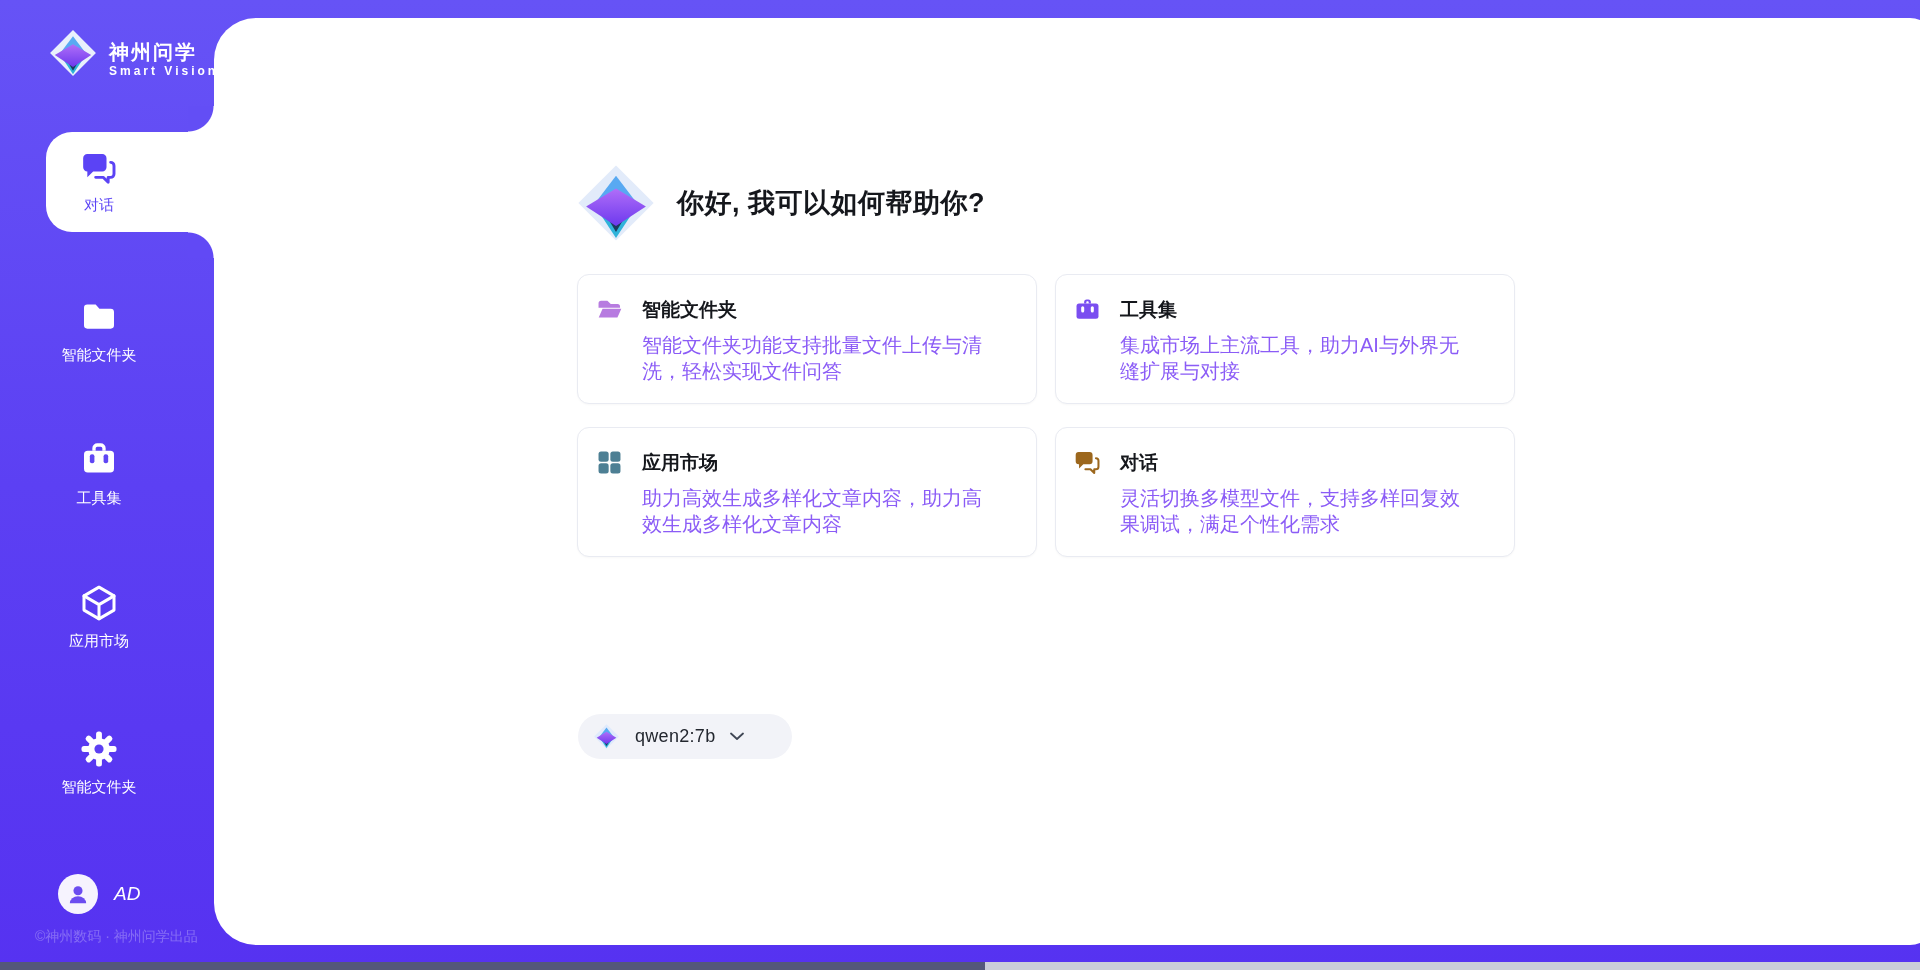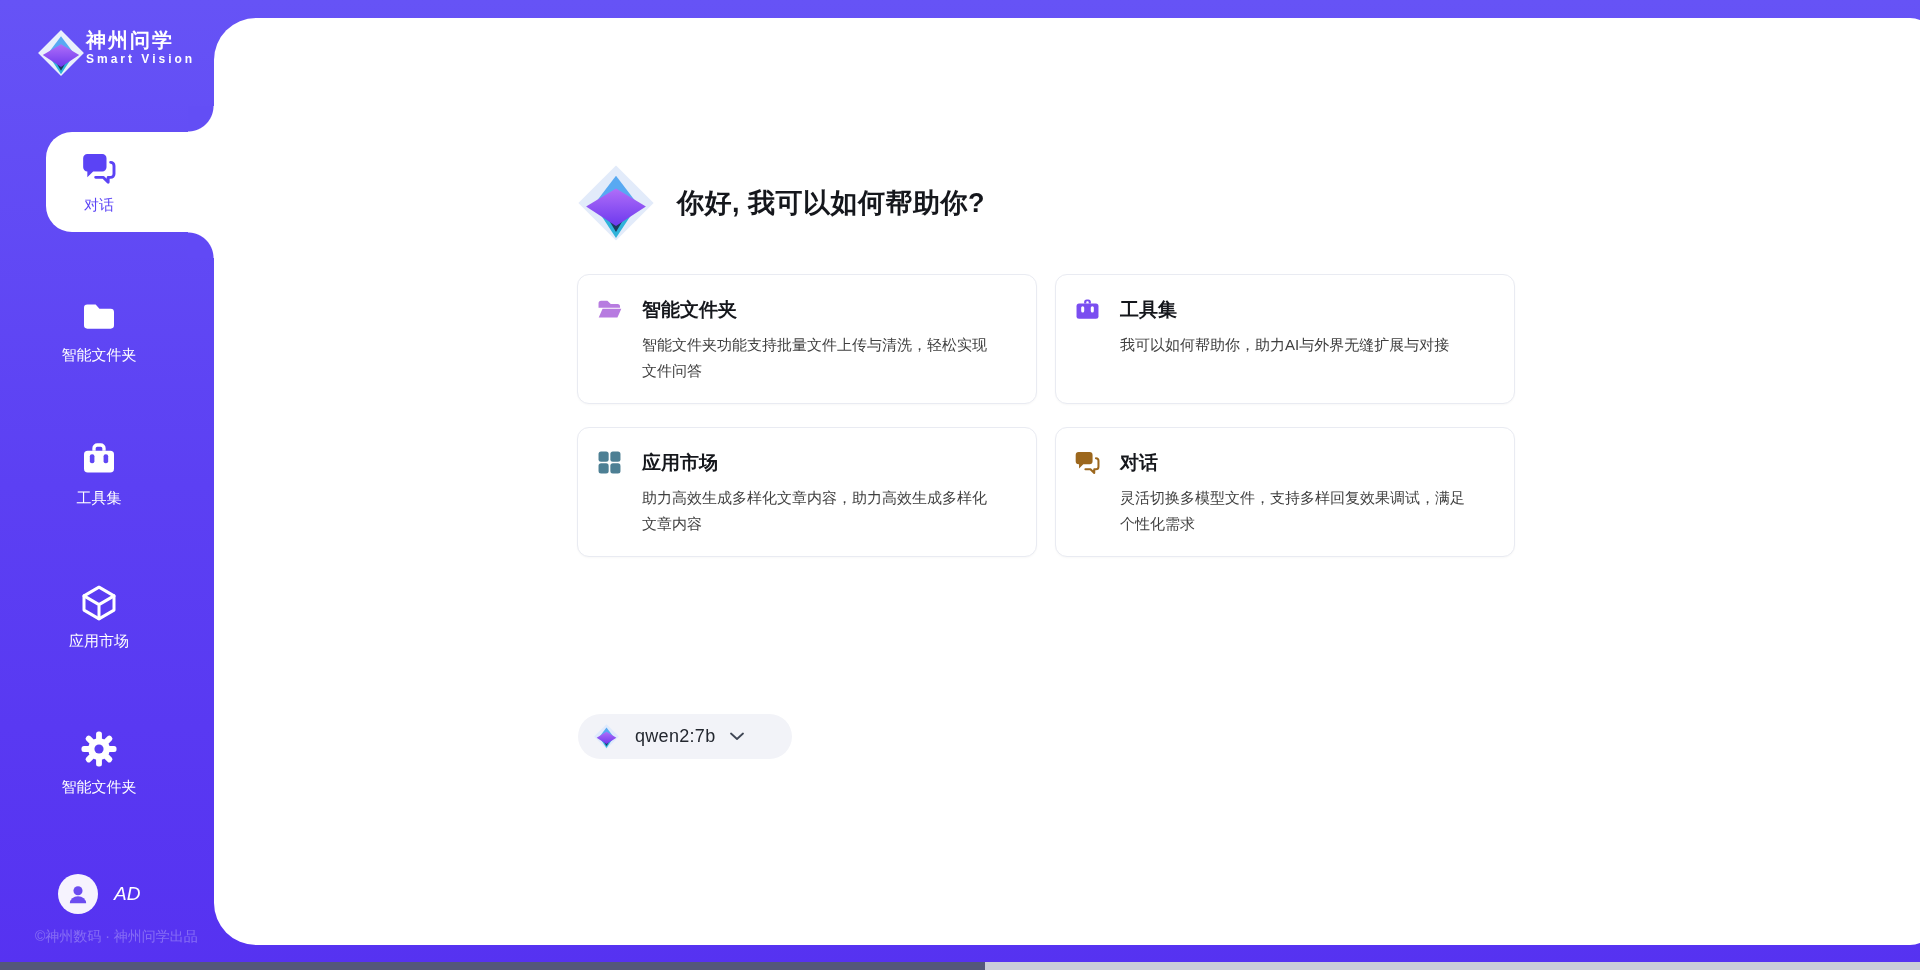--- a/index.html
+++ b/index.html
@@ -3,21 +3,21 @@
 <meta charset="utf-8">
 <style>
   * { margin:0; padding:0; box-sizing:border-box; }
   html,body { background:#2b2b33; }
   #app {
     position:relative; width:1920px; height:970px; overflow:hidden;
     background:linear-gradient(180deg,#6653f6 0%,#5c40f3 50%,#5632f1 100%);
     font-family:"Liberation Sans","DejaVu Sans",sans-serif;
   }
   
-  .brand { position:absolute; left:36px; top:28px; display:flex; align-items:flex-start; }
+  .brand { position:absolute; left:48px; top:28px; display:flex; align-items:flex-end; gap:11px; }
   .brand .diamond { width:50px; height:50px; }
   .brand-name { color:#fff; font-size:20px; font-weight:bold; letter-spacing:2px; line-height:24px; }
   .brand-sub { color:#fff; font-size:12px; letter-spacing:3px; line-height:14px;font-weight:bold; }
 
   .nav-active {
     position:absolute; left:46px; top:132px; width:168px; height:100px;
     background:#fff; border-radius:26px 0 0 26px;
     display:flex; flex-direction:column; align-items:center; justify-content:center;
     padding-right:62px; color:#5b43f5; cursor:pointer;
   }
@@ -53,21 +53,21 @@
     position:absolute; left:577px; top:274px; width:938px;
     display:grid; grid-template-columns:1fr 1fr; gap:23px 18px;
   }
   .card {
     height:130px; background:#fff; border:1px solid #e9ebf2; border-radius:12px;
     padding:21px 22px 0 18px; cursor:pointer; box-shadow:0 1px 2px rgba(17,24,39,0.03);
   }
   .card-head { display:flex; align-items:center; gap:19px; }
   .card-icon { width:27px; height:27px; flex:0 0 auto; }
   .card-title { font-size:19px; font-weight:bold; color:#15171c; }
-  .card-desc { margin:9px 0 0 46px; width:352px; font-size:15px; line-height:26px; color:#404040; }
+  .card-desc { margin:9px 0 0 46px; width:352px; font-size:20px; line-height:26px; color:#8b5cf6; }
 
   .model-pill {
     position:absolute; left:578px; top:714px; height:45px; min-width:214px;
     background:#f2f3f8; border-radius:23px; display:inline-flex; align-items:center;
     gap:15px; padding:0 24px 0 15px; cursor:pointer;
   }
   .model-pill .diamond { width:27px; height:27px; }
   .model-name { font-size:18px; color:#23272f; letter-spacing:0.3px; }
   .model-pill .chev { width:14px; height:9px; }
 
@@ -221,21 +221,21 @@
           <svg class="card-icon" viewBox="0 0 32 32">
             <g fill="#7a4ef0">
               <path d="M12 9 v-2 a3 3 0 0 1 3 -3 h2 a3 3 0 0 1 3 3 v2 h-2.6 v-1.8 a1 1 0 0 0 -1 -1 h-0.8 a1 1 0 0 0 -1 1 V9 z"></path>
               <rect x="3" y="9" width="26" height="18" rx="3"></rect>
             </g>
             <rect x="8.5" y="12" width="3.6" height="7.5" rx="1.8" fill="#fff"></rect>
             <rect x="19.9" y="12" width="3.6" height="7.5" rx="1.8" fill="#fff"></rect>
           </svg>
           <div class="card-title">工具集</div>
         </div>
-        <div class="card-desc">我可以如何帮助你，助力AI与外界无缝扩展与对接</div>
+        <div class="card-desc">集成市场上主流工具，助力AI与外界无缝扩展与对接</div>
       </div>
 
       <div class="card">
         <div class="card-head">
           <svg class="card-icon" viewBox="0 0 32 32">
             <g fill="#4d7f94">
               <rect x="3" y="3" width="12" height="12" rx="3"></rect>
               <rect x="17" y="3" width="12" height="12" rx="3"></rect>
               <rect x="3" y="17" width="12" height="12" rx="3"></rect>
               <rect x="17" y="17" width="12" height="12" rx="3"></rect>

